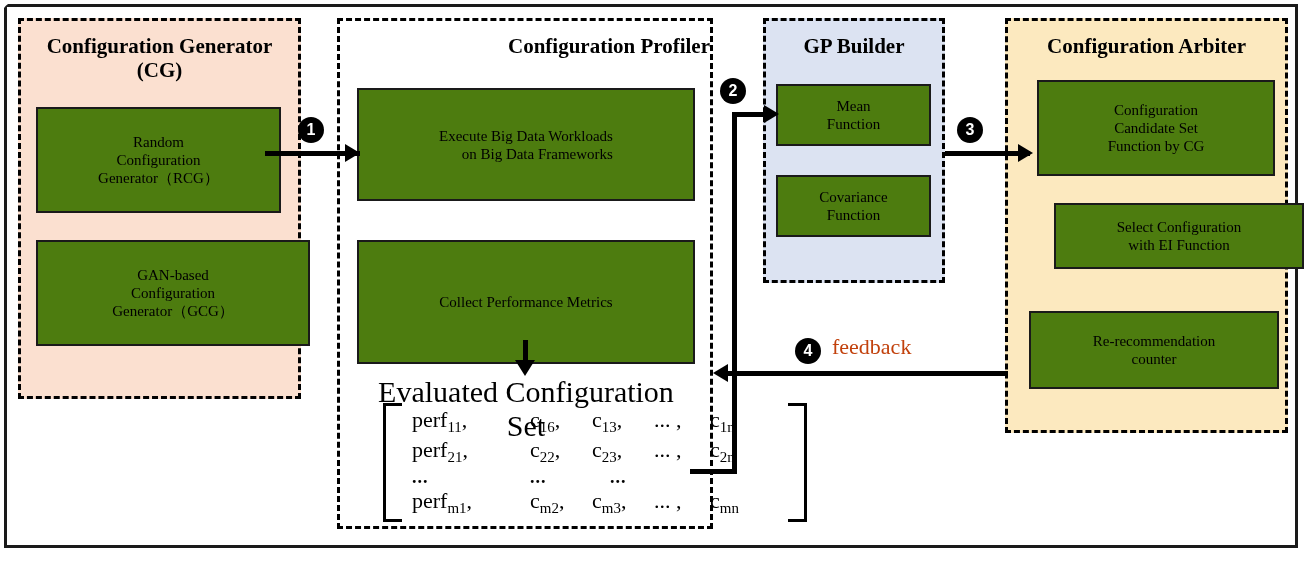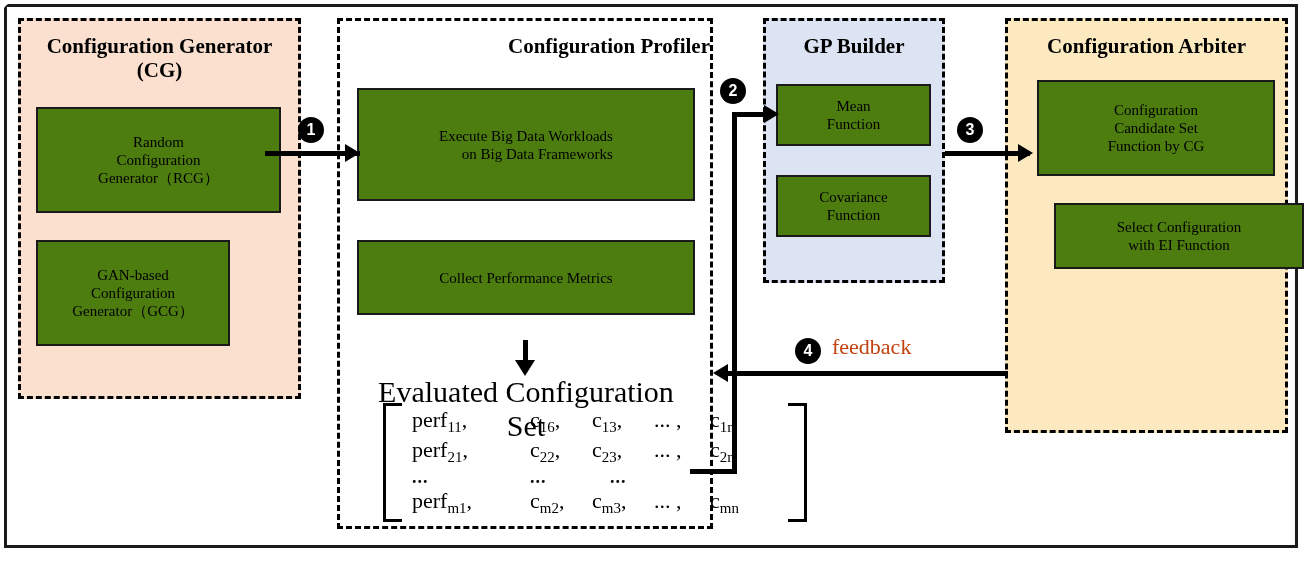--- a/index.html
+++ b/index.html
@@ -72,42 +72,42 @@
   </div>
 
   <div class="box" style="left:36px;top:107px;width:245px;height:106px;">
     <div>
       <span>Random</span><br>
       <span>Configuration</span><br>
       <span>Generator（RCG）</span>
     </div>
   </div>
 
-  <div class="box" style="left:36px;top:240px;width:194px;height:106px;">
+  <div class="box" style="left:36px;top:240px;width:274px;height:106px;">
     <div>
       <span>GAN-based</span><br>
       <span>Configuration</span><br>
       <span style="font-weight:normal;">Generator（GCG）</span>
     </div>
   </div>
 
   <div class="panel" style="left:337px;top:18px;width:376px;height:511px;background:#ffffff;">
     <div class="panel-title" style="top:14px;text-align:right;">
       <span>Configuration Profiler</span>
     </div>
   </div>
 
   <div class="box" style="left:357px;top:88px;width:338px;height:113px;text-align:right;">
     <div>
       <span>Execute Big Data Workloads</span><br>
       <span>on Big Data Frameworks</span>
     </div>
   </div>
 
-  <div class="box" style="left:357px;top:240px;width:338px;height:75px;">
+  <div class="box" style="left:357px;top:240px;width:338px;height:124px;">
     <div>
       <span>Collect Performance Metrics</span><br>
     </div>
   </div>
 
   <div class="vline" style="left:523px;top:340px;height:26px;"></div>
   <div class="arrow-d" style="left:515px;top:360px;"></div>
 
   <div class="caption" style="left:357px;top:375px;width:338px;">
     <span>Evaluated Configuration Set</span>
@@ -182,20 +182,26 @@
     </div>
   </div>
 
   <div class="box" style="left:1029px;top:203px;width:250px;height:66px;margin-left:25px;">
     <div>
       <span>Select Configuration</span><br>
       <span>with EI Function</span>
     </div>
   </div>
 
+  <div class="box" style="left:1029px;top:311px;width:250px;height:78px;">
+    <div>
+      <span>Re-recommendation</span><br>
+      <span>counter</span>
+    </div>
+  </div>
 
   <div class="hline" style="left:265px;top:151px;width:95px;"></div>
   <div class="arrow-r" style="left:345px;top:144px;"></div>
   <div class="badge" style="left:298px;top:117px;">
     <span>1</span>
   </div>
 
   <div class="hline" style="left:690px;top:469px;width:47px;"></div>
   <div class="vline" style="left:732px;top:112px;height:360px;"></div>
   <div class="hline" style="left:732px;top:112px;width:40px;"></div>

